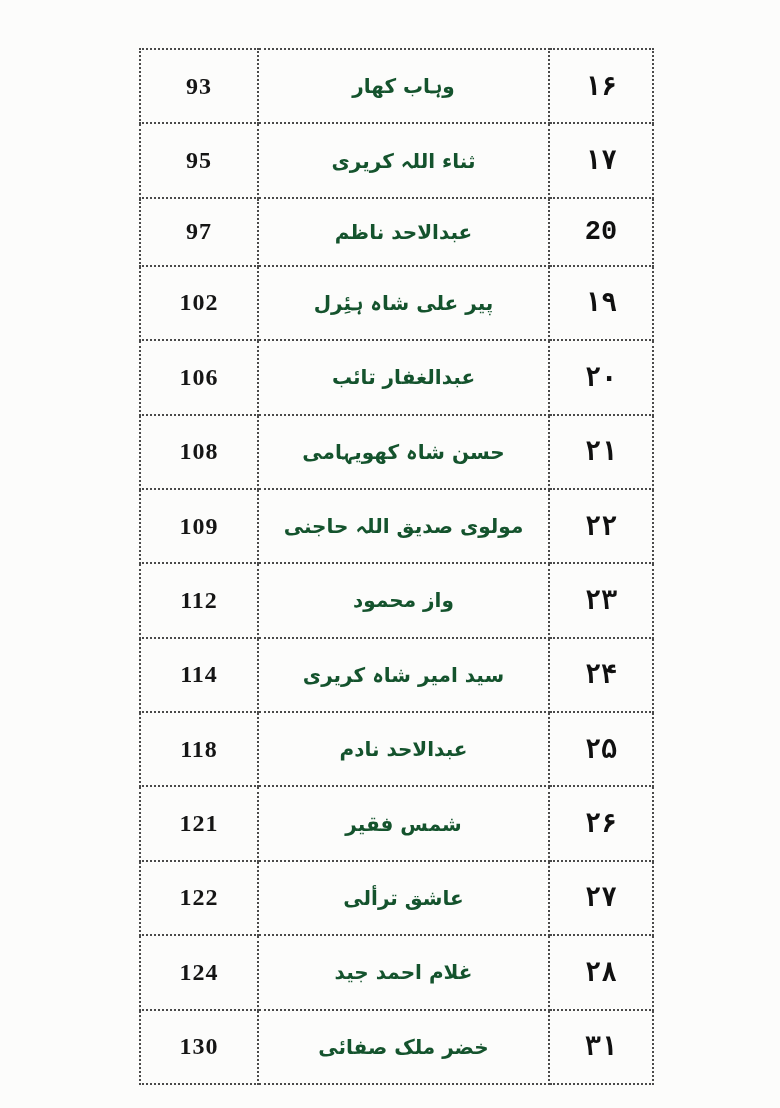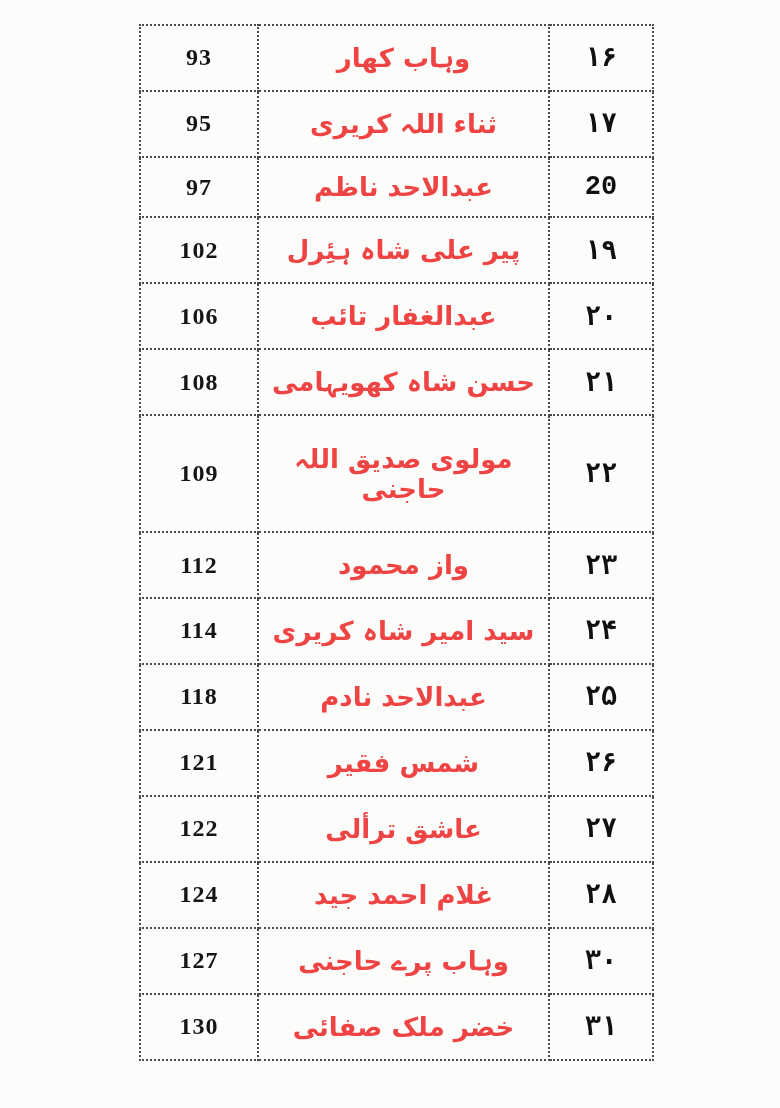--- a/index.html
+++ b/index.html
@@ -15,21 +15,21 @@
     font-family: "Liberation Serif", serif;
   }
   .page {
     position: absolute;
     inset: 0;
     background: #fcfcfb;
   }
   table.toc-table {
     position: absolute;
     left: 139px;
-    top: 24px;
+    top: 48px;
     width: 513px;
     height: 1037px;
     border-collapse: collapse;
     table-layout: fixed;
   }
   table.toc-table td {
     border: 2px dotted #4a4a4a;
     text-align: center;
     vertical-align: middle;
     padding: 0;
@@ -39,22 +39,22 @@
     font-family: "Liberation Serif", serif;
     font-weight: bold;
     font-size: 24px;
     color: #151515;
     letter-spacing: 1px;
   }
   td.col-name {
     direction: rtl;
     font-family: "DejaVu Sans", sans-serif;
     font-weight: bold;
-    font-size: 26px;
-    color: #ef4444;
+    font-size: 20px;
+    color: #14532d;
   }
   td.col-serial {
     direction: rtl;
     font-family: Liberation Mono, monospace;
     font-weight: bold;
     font-size: 27px;
     color: #101010;
   }
 </style>
 </head>
@@ -127,24 +127,19 @@
           <td class="col-page">122</td>
           <td class="col-name">عاشق ترألی</td>
           <td class="col-serial">۲۷</td>
         </tr>
         <tr>
           <td class="col-page">124</td>
           <td class="col-name">غلام احمد جید</td>
           <td class="col-serial">۲۸</td>
         </tr>
         <tr>
-          <td class="col-page">127</td>
-          <td class="col-name">وہاب پرے حاجنی</td>
-          <td class="col-serial">۳۰</td>
-        </tr>
-        <tr>
           <td class="col-page">130</td>
           <td class="col-name">خضر ملک صفائی</td>
           <td class="col-serial">۳۱</td>
         </tr>
       </tbody>
   </table>
 </div>
 
 </body></html>

